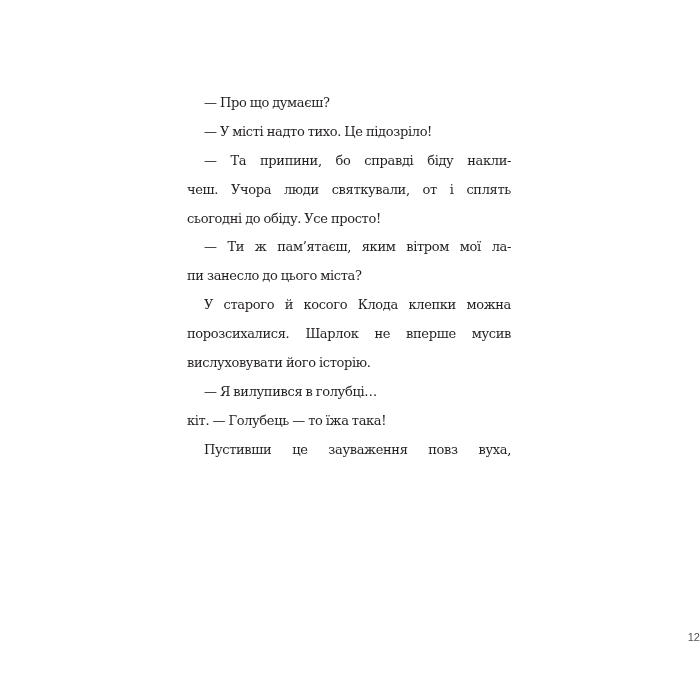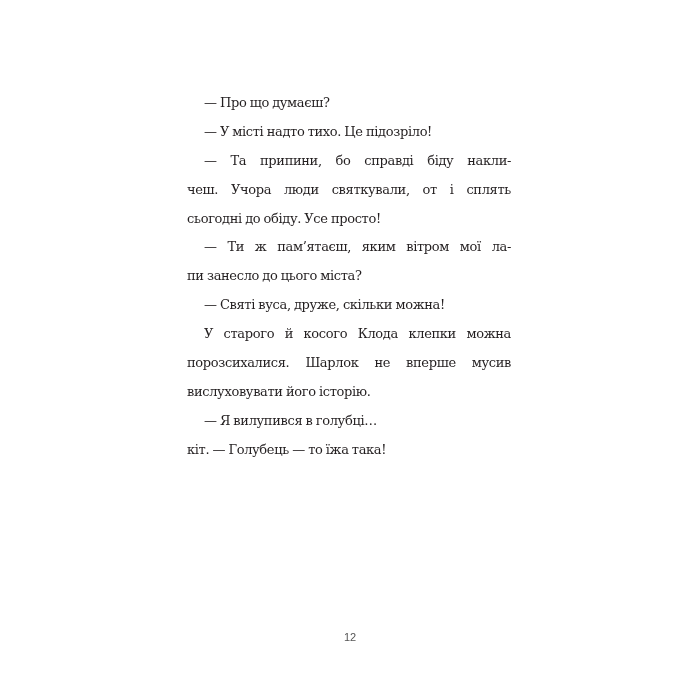--- a/index.html
+++ b/index.html
@@ -42,40 +42,40 @@
       padding-left: 17px;
     }
     .line.last {
       text-align-last: left;
     }
     .page-number {
       position: absolute;
       top: 631px;
       left: 0;
       width: 700px;
-      text-align: center;
+      text-align: right;
       font-family: "Liberation Sans", "DejaVu Sans", sans-serif;
       font-size: 11px;
       color: #555555;
     }
   </style>
 </head>
 <body>
 
 <div class="page">
   <div class="text-block">
     <div class="line indent last">— Про що думаєш?</div>
     <div class="line indent last">— У місті надто тихо. Це підозріло!</div>
     <div class="line indent">— Та припини, бо справді біду накли-</div>
     <div class="line">чеш. Учора люди святкували, от і сплять</div>
     <div class="line last">сьогодні до обіду. Усе просто!</div>
     <div class="line indent">— Ти ж пам’ятаєш, яким вітром мої ла-</div>
     <div class="line last">пи занесло до цього міста?</div>
-    <div class="line indent last">— Святі вуса, друже, скільки можна!</div>
     <div class="line indent">У старого й косого Клода клепки можна</div>
     <div class="line">порозсихалися. Шарлок не вперше мусив</div>
     <div class="line last">вислуховувати його історію.</div>
     <div class="line indent last">— Я вилупився в голубці…</div>
     <div class="line last">кіт. — Голубець — то їжа така!</div>
+    <div class="line indent">Пустивши це зауваження повз вуха,</div>
   </div>
 
   <div class="page-number">12</div>
 </div>
 
 </body></html>

